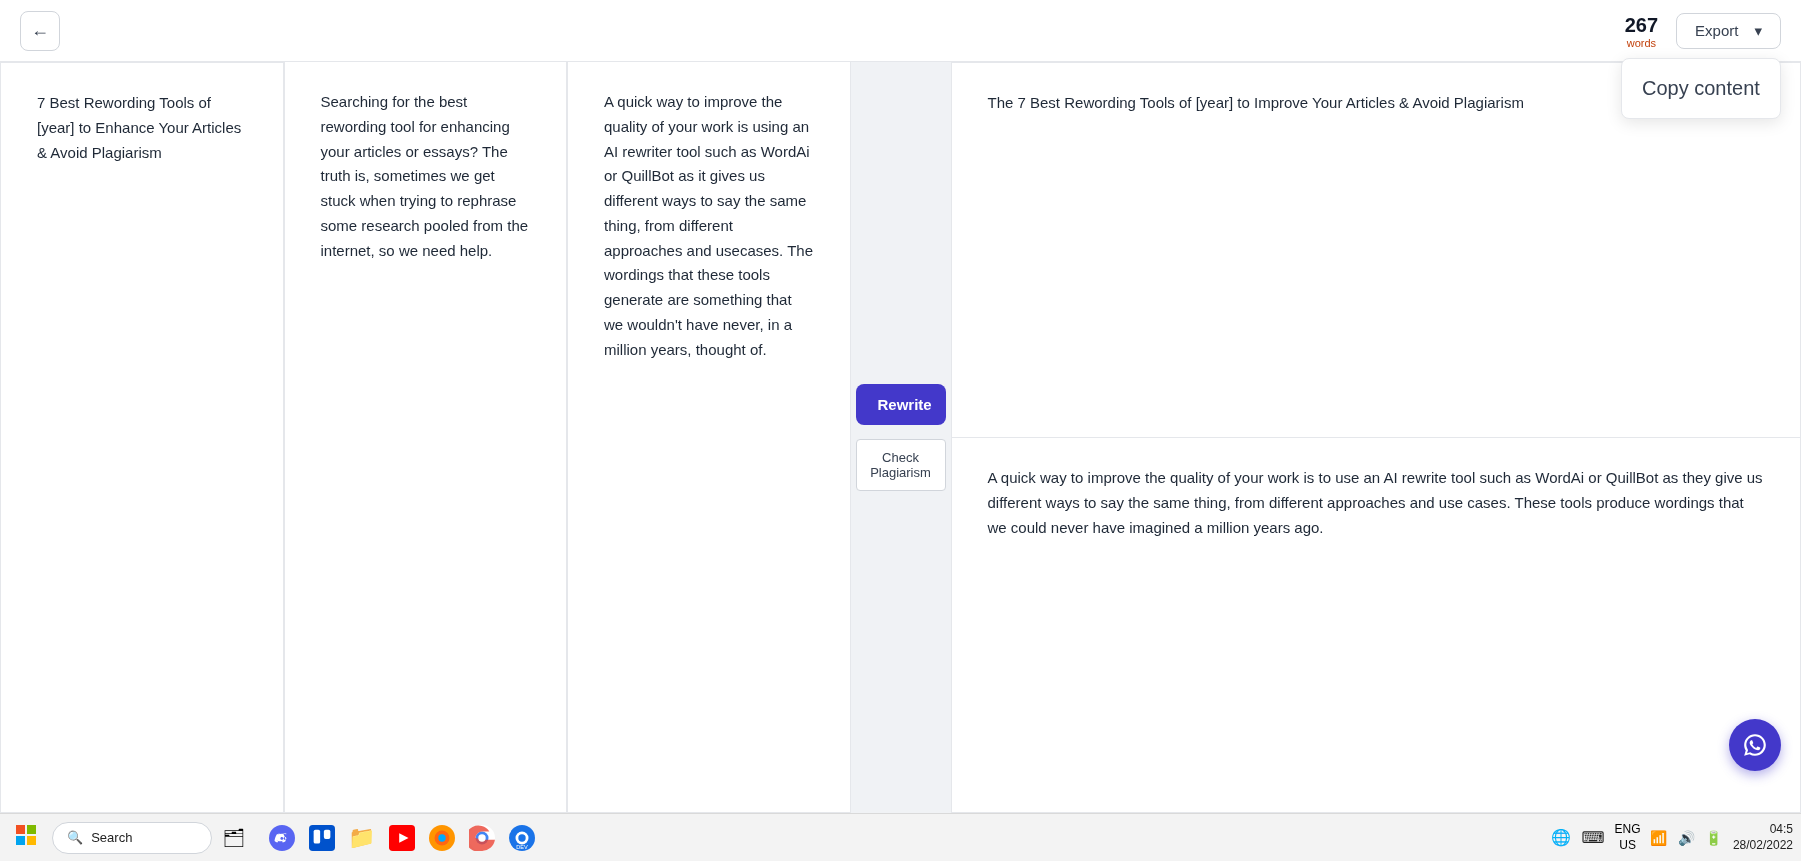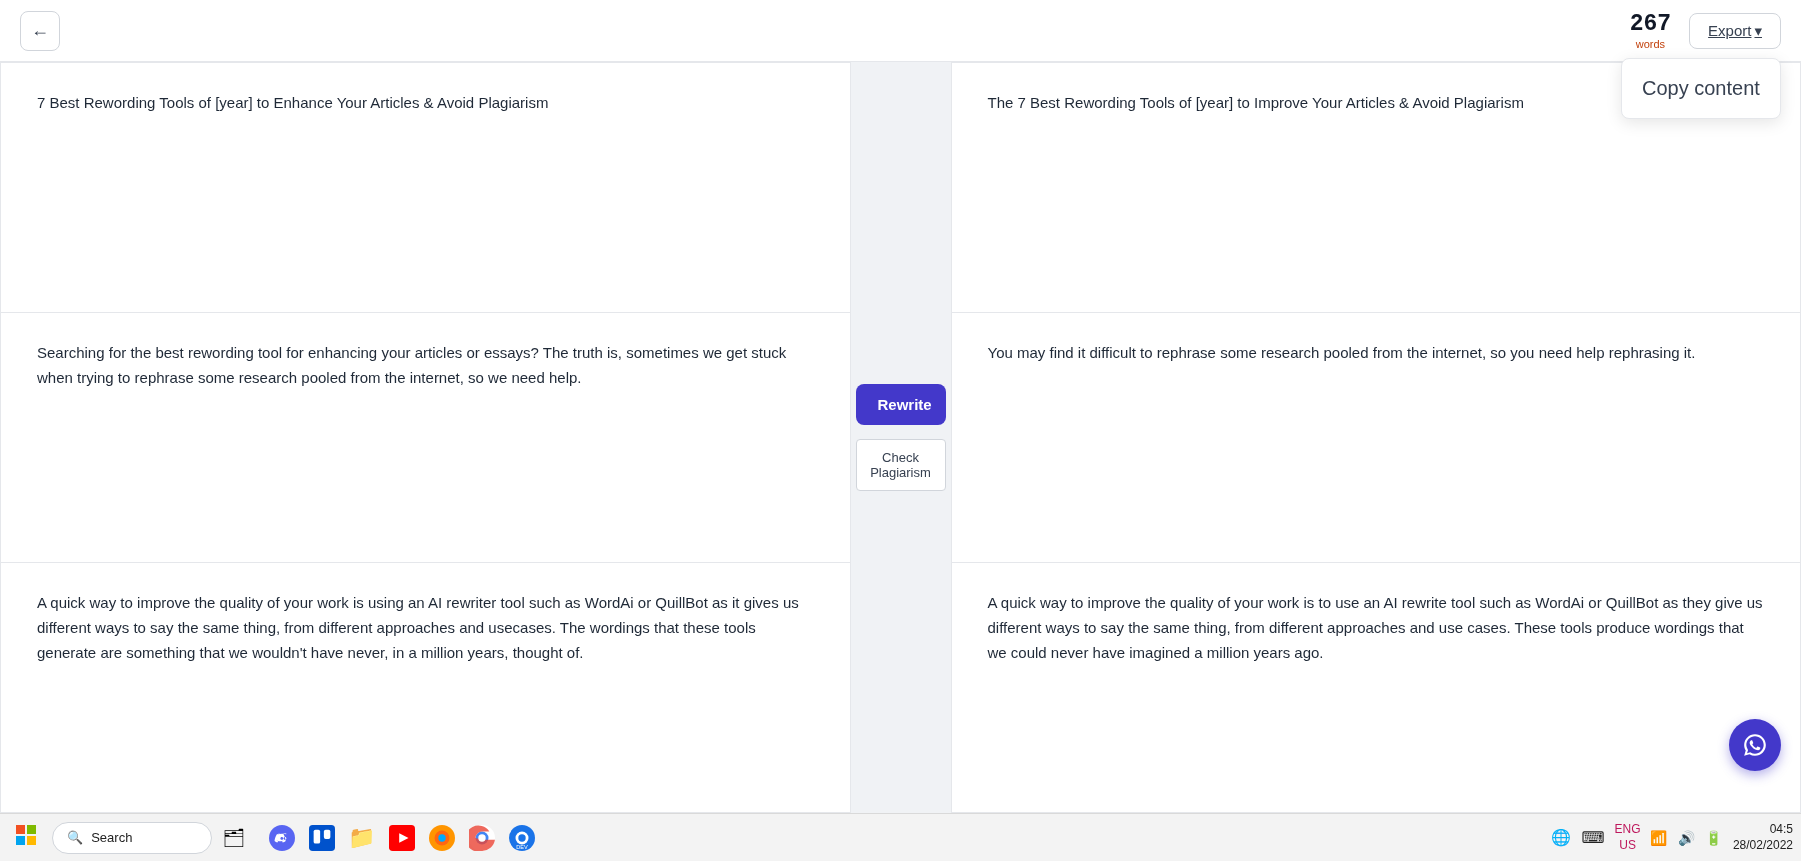--- a/index.html
+++ b/index.html
@@ -30,42 +30,40 @@
       justify-content: center;
       font-size: 18px;
       color: #374151;
     }
     .word-count {
       text-align: center;
       margin-right: 18px;
     }
     .word-count .count {
       font-weight: 700;
-      font-size: 23px;
+      font-size: 20px;
       color: #111827;
       line-height: 1.2;
-      font-family: Liberation Mono, monospace;
     }
     .word-count .label {
       font-size: 11px;
       color: #c2410c;
     }
     .export-btn {
       border: 1.5px solid #d1d5db;
       background: #fff;
       border-radius: 8px;
       padding: 8px 18px;
       font-size: 15px;
       color: #374151;
       cursor: pointer;
       display: flex;
       align-items: center;
-      gap: 3px;
+      gap: 16px;
       font-weight: 500;
-      text-decoration: underline;
     }
 
     
     .dropdown-menu {
       position: absolute;
       top: 58px;
       right: 20px;
       background: #fff;
       border: 1px solid #e5e7eb;
       border-radius: 8px;
@@ -180,29 +178,29 @@
 
     .taskbar-right {
       margin-left: auto;
       display: flex;
       align-items: center;
       gap: 10px;
       font-size: 12px;
       color: #222;
     }
     .taskbar-time { text-align: right; line-height: 1.3; }
-    .taskbar-lang { font-size: 12px; color: #be185d; text-align: center; line-height: 1.3; }
+    .taskbar-lang { font-size: 12px; color: #000000; text-align: center; line-height: 1.3; }
 
     .grid-container {
       display: grid;
       grid-template-columns: 1fr 100px 1fr;
       height: calc(861px - 62px - 48px);
       overflow: hidden;
     }
-    .left-col { display: flex; flex-direction: column; }
+    .left-col { display: flex; flex-direction: row; }
     .right-col { display: flex; flex-direction: column; }
     .mid-col {
       display: flex;
       flex-direction: column;
       align-items: center;
       justify-content: center;
       gap: 14px;
       background: #f0f2f5;
     }
 
@@ -256,23 +254,20 @@
   </div>
 
   <div class="mid-col">
     <button class="rewrite-btn">Rewrite</button>
     <button class="plagiarism-btn">Check Plagiarism</button>
   </div>
 
   <div class="right-col">
     <div class="cell-block">
       <span>The 7 Best Rewording Tools of [year] to Improve Your Articles &amp; Avoid Plagiarism</span>
-    </div>
-    <div class="cell-block">
-      <span>You may find it difficult to rephrase some research pooled from the internet, so you need help rephrasing it.</span>
     </div>
     <div class="cell-block">
       <span>A quick way to improve the quality of your work is to use an AI rewrite tool such as WordAi or QuillBot as they give us different ways to say the same thing, from different approaches and use cases. These tools produce wordings that we could never have imagined a million years ago.</span>
     </div>
   </div>
 </div>
 
 <div class="chat-bubble">
   <svg viewBox="0 0 24 24" xmlns="http://www.w3.org/2000/svg">
     <path d="M12 2C6.477 2 2 6.477 2 12c0 1.89.525 3.66 1.438 5.168L2 22l4.832-1.438A9.956 9.956 0 0012 22c5.523 0 10-4.477 10-10S17.523 2 12 2zm0 18a7.953 7.953 0 01-4.035-1.094l-.289-.172-2.988.888.888-2.988-.172-.289A7.953 7.953 0 014 12c0-4.411 3.589-8 8-8s8 3.589 8 8-3.589 8-8 8zm4.406-5.844c-.242-.121-1.43-.705-1.652-.785-.222-.08-.383-.121-.544.121-.161.242-.624.785-.765.946-.14.161-.282.18-.524.06-.242-.12-1.022-.376-1.946-1.2-.72-.64-1.206-1.431-1.347-1.673-.14-.242-.015-.373.106-.493.109-.109.242-.282.362-.423.121-.14.161-.242.242-.403.08-.161.04-.302-.02-.423-.061-.121-.544-1.312-.746-1.796-.196-.472-.396-.408-.544-.415l-.463-.008c-.161 0-.423.06-.645.302-.222.242-.847.828-.847 2.019 0 1.19.867 2.341.988 2.502.121.161 1.706 2.606 4.134 3.654.578.25 1.029.399 1.38.51.58.184 1.108.158 1.525.096.465-.069 1.43-.585 1.631-1.149.202-.564.202-1.048.141-1.149-.06-.1-.222-.161-.463-.282z"></path>

